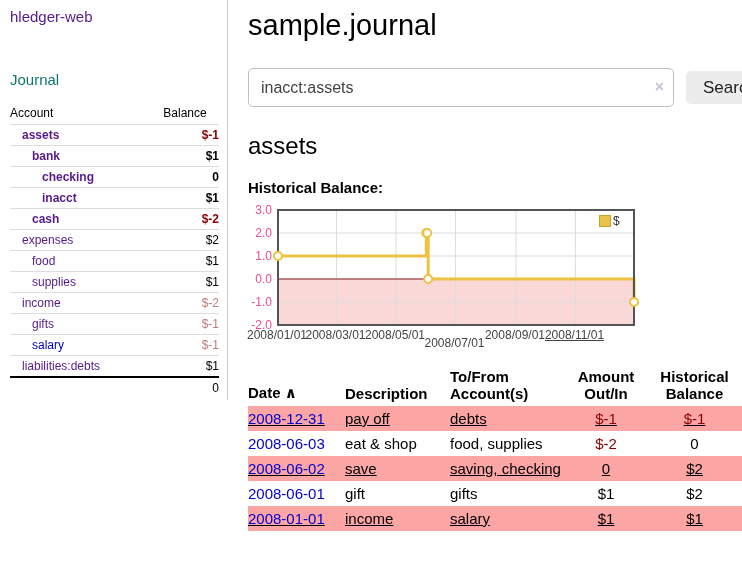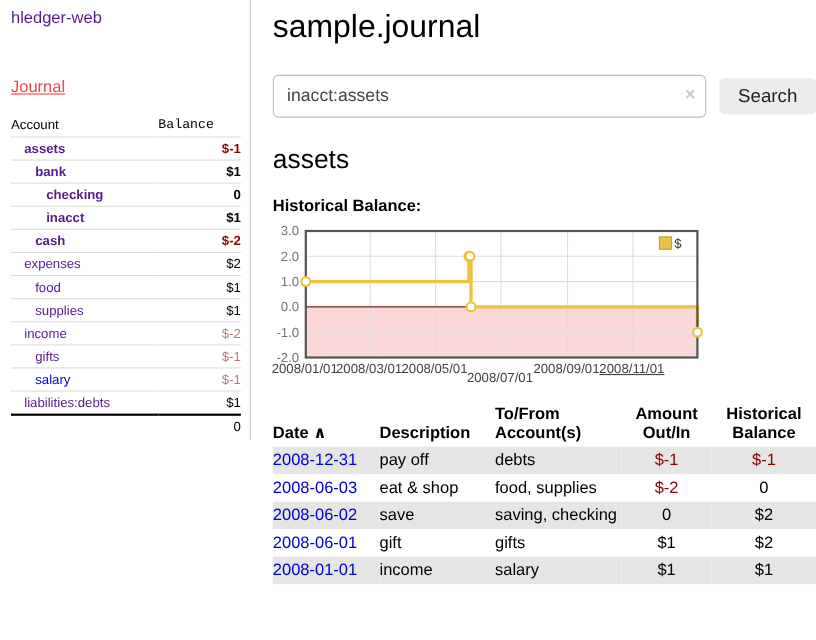--- a/index.html
+++ b/index.html
@@ -11,40 +11,40 @@
   }
   .layout { display:flex; align-items:flex-start; }
 
   
   aside {
     width:228px; flex:0 0 228px;
     border-right:1px solid #ccc;
     padding:8px 8px 2px 10px;
   }
   .app-title { color:#551a8b; font-size:15px; }
-  .journal-link { color:#ef4444; font-size:15px; margin-top:46px; cursor:pointer;text-decoration:underline; }
+  .journal-link { color:#0f766e; font-size:15px; margin-top:46px; cursor:pointer; }
   table.accounts { width:100%; border-collapse:collapse; font-size:12px; margin-top:14px; }
   table.accounts th { font-weight:400; padding:4px 0 4px 0; }
   table.accounts th.acct-h { text-align:left; }
-  table.accounts th.bal-h  { text-align:left;font-family:Liberation Mono, monospace; }
+  table.accounts th.bal-h  { text-align:center; }
   table.accounts td { border-top:1px solid #ddd; padding:3px 0; }
   table.accounts td.bal { text-align:right; }
   table.accounts tr.total-row td { border-top:2px solid #000; }
   a.acct { color:#551a8b; text-decoration:none; cursor:pointer; }
   a.acct.blue { color:#0000cc; }
   .d1 { padding-left:12px; } .d2 { padding-left:22px; } .d3 { padding-left:32px; }
   .bold { font-weight:bold; }
   .neg-strong { color:#8b0000; }
   .neg-muted  { color:#bb7b7b; }
 
   
   main { flex:1; padding:6px 6px 0 20px; }
   h1.page-title { font-size:29px; font-weight:400; margin:2px 0 0 0; line-height:34px; }
   .search-row { display:flex; align-items:center; gap:12px; margin-top:26px; }
-  .search-wrap { position:relative; width:394px; }
+  .search-wrap { position:relative; width:426px; }
   .search-wrap input {
     width:100%; height:39px; border:1px solid #bfbfbf; border-radius:5px;
     padding:0 32px 0 12px; font-size:16px; color:#444;
     font-family:"Liberation Sans","DejaVu Sans",sans-serif; outline:none;
   }
   .clear-x {
     position:absolute; right:10px; top:9px; font-size:16px; font-weight:bold;
     color:#cbc3dc; cursor:pointer; line-height:20px;
   }
   .btn {
@@ -53,38 +53,38 @@
     font-family:"Liberation Sans","DejaVu Sans",sans-serif;
   }
   .btn.help { padding:0 14px; }
 
   h2.acct-heading { font-size:24px; font-weight:400; margin:25px 0 0 0; line-height:28px; }
   .chart-label { font-weight:bold; font-size:15px; margin-top:19px; }
 
   
   .chart { position:relative; height:140px; margin-top:13px; }
   .chart svg { position:absolute; left:29px; top:0; overflow:visible; }
-  .ylab { position:absolute; width:24px; text-align:right; font-size:12px; color:#737373; }
+  .ylab { position:absolute; width:24px; text-align:right; font-size:12px; color:#ec4899; }
   .xlab { position:absolute; top:119px; font-size:12px; color:#444; white-space:nowrap; }
   .legend {
     position:absolute; display:flex; align-items:center; gap:2px;
     font-size:12px; color:#333;
   }
   .legend .swatch { width:12px; height:12px; background:#e9c24a; border:1px solid #c9a227; }
 
   
   table.register { border-collapse:collapse; width:494px; margin-top:17px; font-size:15px; }
   table.register th { font-weight:bold; text-align:left; vertical-align:bottom; padding:2px 0 4px 0; }
   table.register th.r, table.register td.r { text-align:center; }
   table.register col.c-date { width:97px; }
   table.register col.c-desc { width:105px; }
   table.register col.c-acct { width:115px; }
   table.register col.c-amt  { width:82px; }
   table.register col.c-bal  { width:95px; }
-  table.register tbody tr.stripe { background:#e5e5e5; }
+  table.register tbody tr.stripe { background:#fca5a5;text-decoration:underline; }
   table.register td { padding:4px 0; vertical-align:top; }
   a.datelink { color:#0000cc; text-decoration:none; cursor:pointer; }
   .sort-arrow { font-weight:bold; }
 </style>
 </head>
 <body>
 
 <div class="layout">
 
   <aside>

